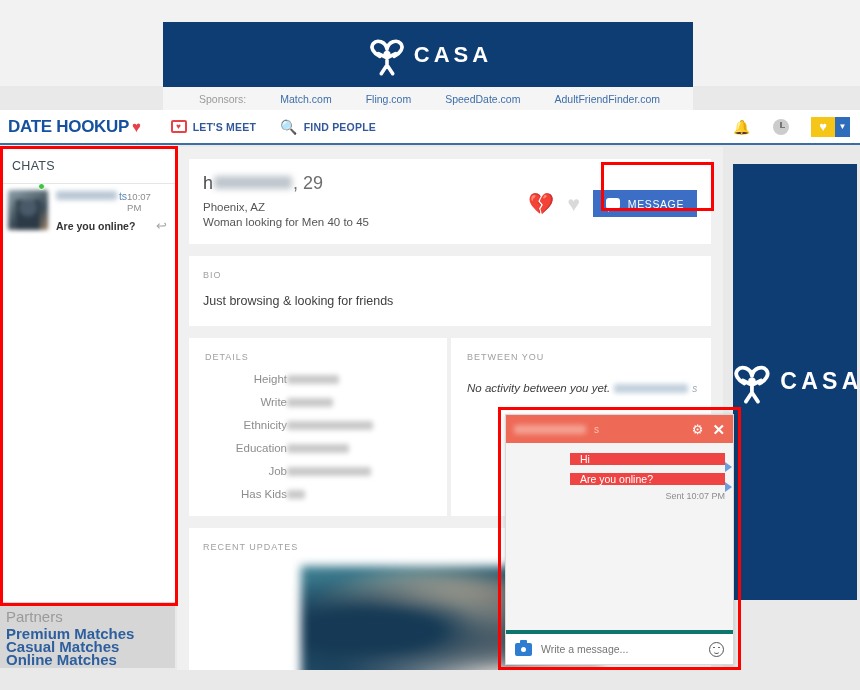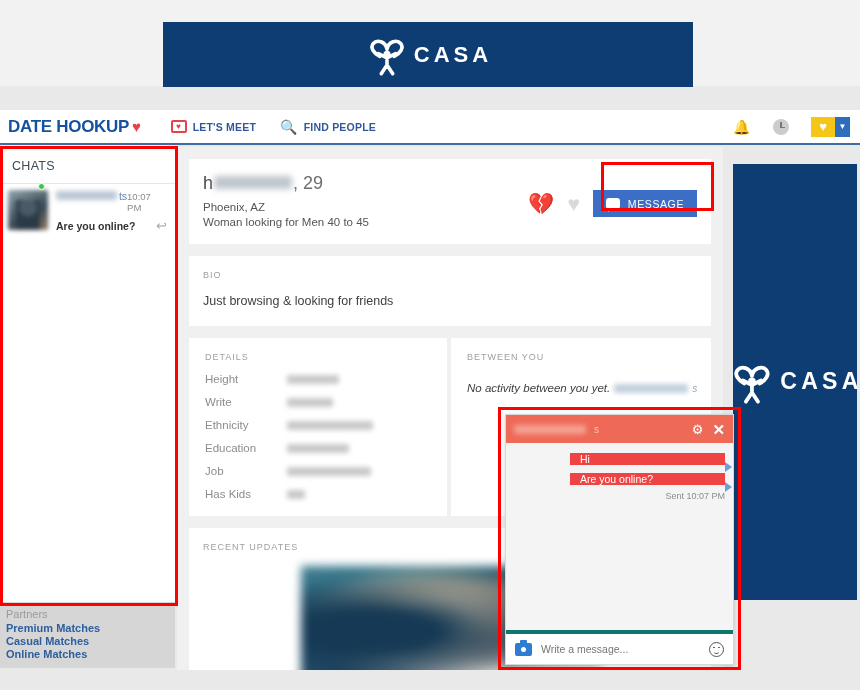--- a/index.html
+++ b/index.html
@@ -142,21 +142,21 @@
     position: absolute; border: 3px solid #ff0000;
     pointer-events: none; z-index: 40;
   }
 
   
   .partners {
     position: absolute; left: 0; top: 602px;
     width: 175px; height: 66px;
     background: #d6d6d6;
     padding: 6px 0 0 6px;
-    font-size: 11px;
+    font-size: 15px;
   }
   .partners .ptitle { color: #9a9a9a; margin-bottom: 2px; }
   .partners a {
     display: block; color: #2d5f9e; text-decoration: none;
     font-weight: bold; line-height: 13px;
   }
 
   
   .main {
     position: absolute; left: 177px; top: 147px;
@@ -199,21 +199,21 @@
   .sec-label {
     font-size: 9px; color: #a0a0a0; letter-spacing: 1px;
   }
   .bio-card { padding: 14px 14px 18px 14px; }
   .bio-text { font-size: 12.5px; color: #3e3e3e; margin-top: 14px; }
 
   .two-col { display: flex; gap: 4px; margin: 12px 12px 0 12px; }
   .details-card { background: #fff; width: 258px; padding: 14px 0 16px 16px; }
   .between-card { background: #fff; flex: 1; padding: 14px 0 16px 16px; }
   .dt-row { display: flex; margin-top: 11px; font-size: 11.5px; }
-  .dt-key { width: 82px; color: #8d8d8d; }
+  .dt-key { width: 82px; color: #8d8d8d; text-align: right; }
   .dt-val-blur {
     display: inline-block; height: 9px; background: #c9c9c9;
     filter: blur(2.6px); border-radius: 2px; align-self: center;
   }
   .between-text {
     margin-top: 20px; font-size: 11.5px; color: #3e3e3e;
     font-style: italic; display: flex; align-items: center; gap: 4px;
   }
   .bt-blur {
     display: inline-block; width: 74px; height: 9px;
@@ -332,20 +332,27 @@
         <svg class="casa-mark" viewBox="0 0 64 64">
           <path d="M32 24 C30 13, 18 10, 13 16 C8 22, 14 30, 22 34 M32 24 C34 13, 46 10, 51 16 C56 22, 50 30, 42 34" stroke="#ffffff" stroke-width="5" fill="none" stroke-linecap="round"></path>
           <circle cx="32" cy="31" r="5" fill="#ffffff"></circle>
           <path d="M32 36 L20 30 M32 36 L44 30 M32 36 L32 46 M32 46 L24 58 M32 46 L40 58" stroke="#ffffff" stroke-width="5" fill="none" stroke-linecap="round"></path>
         </svg>
         <span class="casa-word">CASA</span>
       </div>
     </div>
   </div>
 
+  <div class="sponsors">
+    <span class="lbl">Sponsors:</span>
+    <a href="#">Match.com</a>
+    <a href="#">Fling.com</a>
+    <a href="#">SpeedDate.com</a>
+    <a href="#">AdultFriendFinder.com</a>
+  </div>
 
   <div class="nav">
     <div class="logo">
       <span>DATE HOOKUP</span>
       <span class="logo-heart">♥</span>
     </div>
     <div class="nav-items">
       <div class="nav-item">
         <span class="nav-icon-photo">♥</span>
         <span>LET'S MEET</span>

